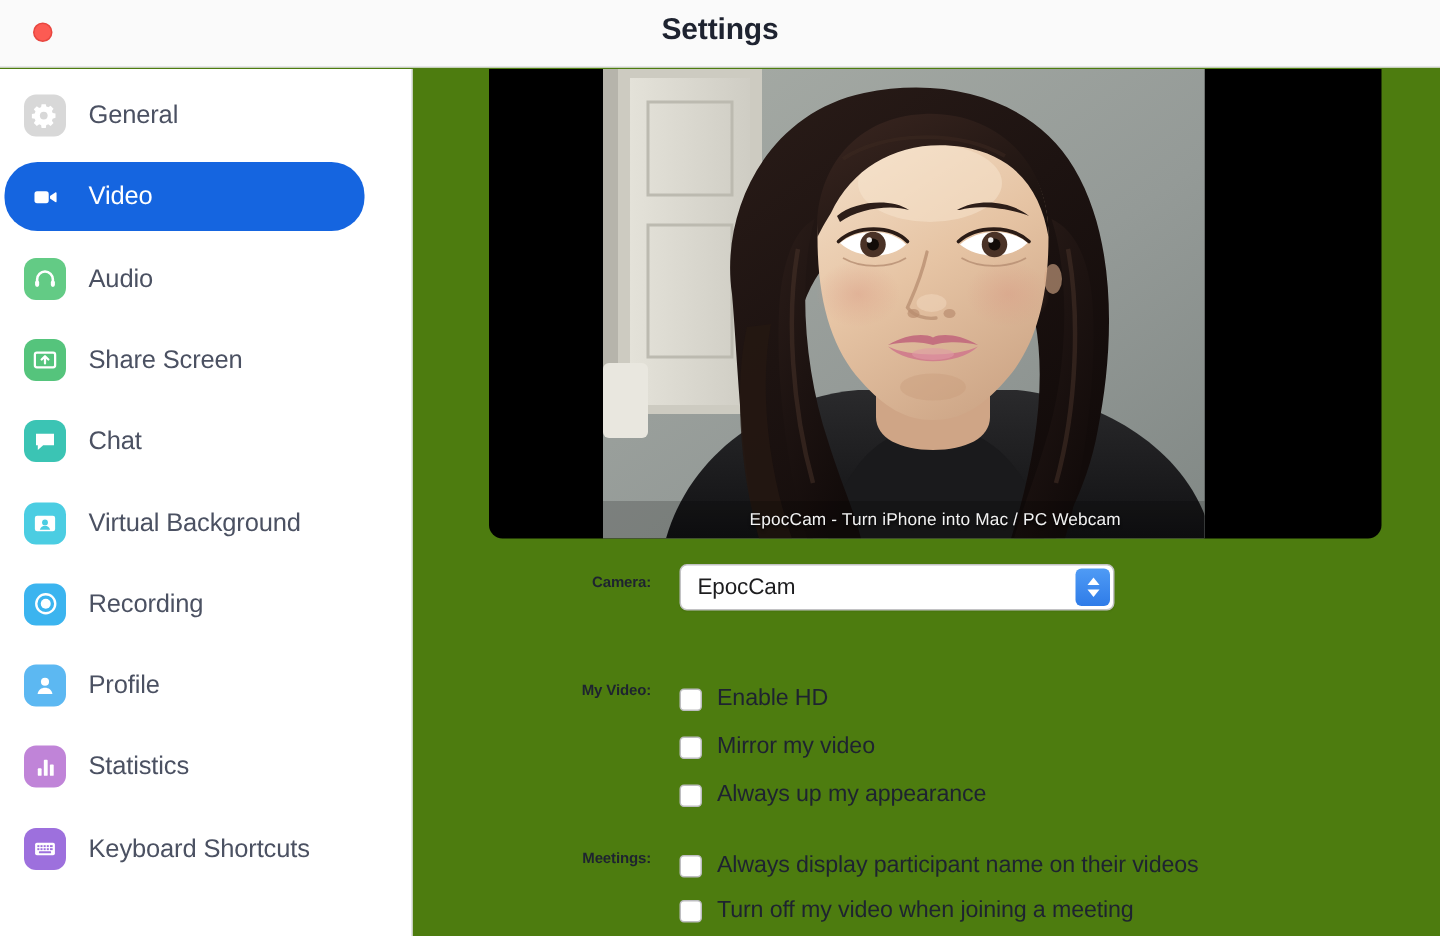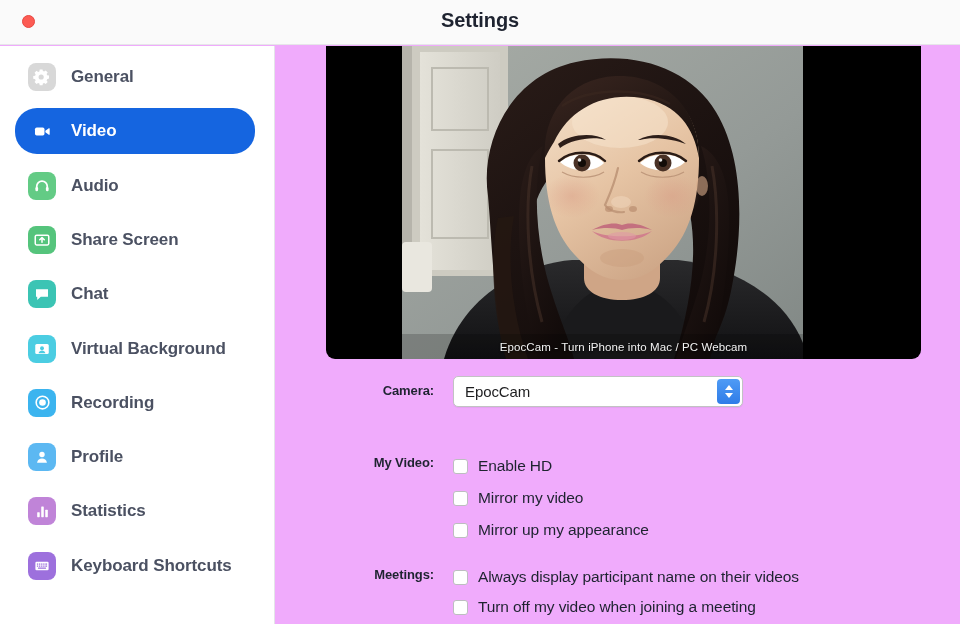--- a/index.html
+++ b/index.html
@@ -10,21 +10,21 @@
     overflow: hidden;
     background: #ffffff;
     font-family: "Liberation Sans", sans-serif;
     -webkit-font-smoothing: antialiased;
   }
 
   #app {
     position: relative;
     width: 960px;
     height: 624px;
-    background: #f0abfc;
+    background: #4d7c0f;
   }
 
   
   .titlebar {
     position: absolute;
     left: 0; top: 0;
     width: 960px; height: 45px;
     background: #fafafa;
     border-bottom: 1px solid #e6e6e9;
   }
@@ -51,28 +51,27 @@
   .sidebar {
     position: absolute;
     left: 0; top: 46px;
     width: 275px; height: 578px;
     background: #ffffff;
     border-right: 1px solid #e4e4e9;
     overflow: hidden;
   }
   .nav-item {
     position: absolute;
-    left: 15px;
+    left: 3px;
     width: 240px; height: 46px;
     border-radius: 9px;
     display: flex;
     align-items: center;
     padding-left: 13px;
     cursor: default;
-    font-weight: bold;
   }
   .nav-item.selected { background: #1565e0; }
   .nav-icon {
     width: 28px; height: 28px;
     border-radius: 8px;
     flex: 0 0 28px;
     display: flex;
     align-items: center;
     justify-content: center;
     position: relative;
@@ -114,21 +113,21 @@
     letter-spacing: 0.1px;
     text-shadow: 0 1px 2px rgba(0,0,0,.75);
     z-index: 40;
   }
 
   
   .form { position: absolute; left: 326px; top: 359px; width: 634px; height: 265px; }
 
   .row { position: absolute; display: flex; align-items: center; }
   .row-label {
-    font-size: 13px;
+    font-size: 10px;
     font-weight: bold;
     color: #1e2330;
     text-align: right;
     width: 108px;
     letter-spacing: -0.1px;
   }
 
   .select-box {
     position: absolute;
     left: 127px; top: 17px;
@@ -459,21 +458,21 @@
     <div class="cb-row" style="top:98px;">
       <div class="checkbox"></div>
       <div class="cb-label">Enable HD</div>
     </div>
     <div class="cb-row" style="top:130px;">
       <div class="checkbox"></div>
       <div class="cb-label">Mirror my video</div>
     </div>
     <div class="cb-row" style="top:162px;">
       <div class="checkbox"></div>
-      <div class="cb-label">Mirror up my appearance</div>
+      <div class="cb-label">Always up my appearance</div>
     </div>
 
     <div class="row" style="left:0; top:208px;">
       <div class="row-label">Meetings:</div>
     </div>
     <div class="cb-row" style="top:209px;">
       <div class="checkbox"></div>
       <div class="cb-label">Always display participant name on their videos</div>
     </div>
     <div class="cb-row" style="top:239px;">

